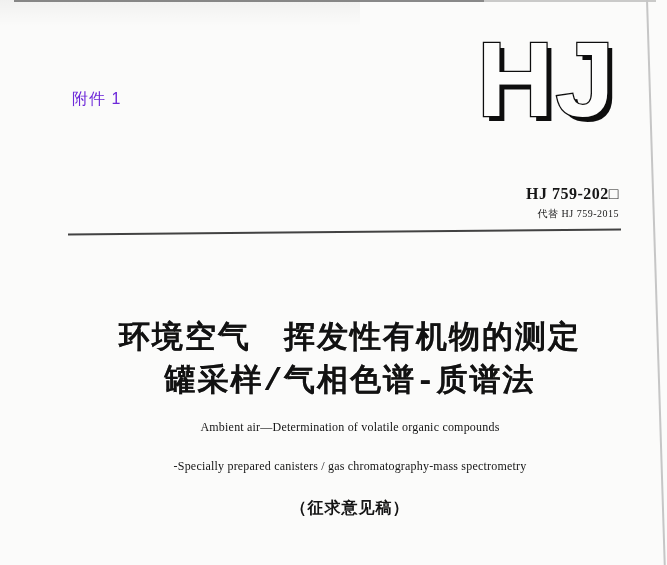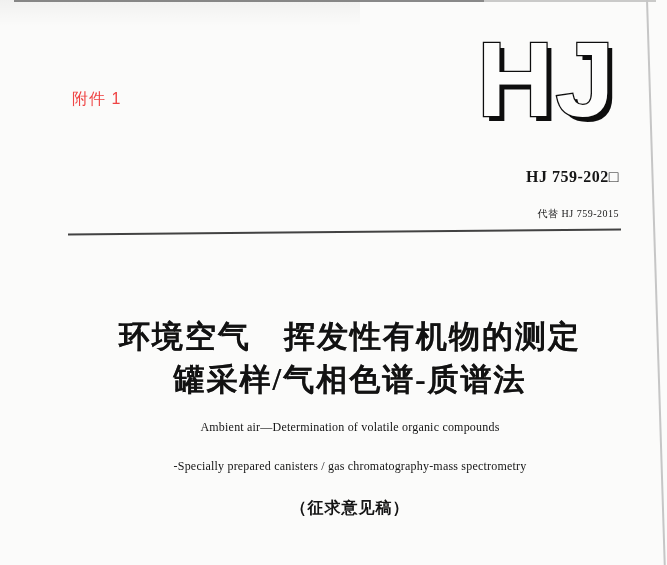--- a/index.html
+++ b/index.html
@@ -26,54 +26,54 @@
     background: linear-gradient(180deg, rgba(0,0,0,0.045), rgba(0,0,0,0));
   }
   .page-edge-line {
     position: absolute; left: 646px; top: 0; width: 1.5px; height: 575px;
     background: #c6c6c6; transform-origin: top left; transform: rotate(-1.8deg);
   }
   
   .attachment-label {
     position: absolute; left: 72px; top: 89px;
     font-family: "Liberation Sans", "DejaVu Sans", sans-serif;
-    font-size: 16px; letter-spacing: 1px; color: #ef4444;
+    font-size: 16px; letter-spacing: 1px; color: #6d28d9;
   }
   .logo-box { position: absolute; left: 472px; top: 28px; width: 150px; height: 100px; overflow: visible; }
   .logo-box svg { overflow: visible; }
   .logo-text-back, .logo-text-front {
     font-family: "Liberation Sans", "DejaVu Sans", sans-serif;
     font-size: 106px; font-weight: 700; letter-spacing: 2px;
   }
   .logo-text-back  { fill: #0e0e0e; }
   .logo-text-front { fill: #fdfdfc; stroke: #0e0e0e; stroke-width: 2.6px; paint-order: stroke fill; }
   .header-title {
     position: absolute; left: 78px; top: 145px;
     font-size: 30px; font-weight: 700; letter-spacing: 6px;
     color: #141414; white-space: nowrap;
     text-shadow: 0 0 .5px rgba(0,0,0,.55);
   }
   .std-number {
-    position: absolute; right: 48px; top: 168px;
+    position: absolute; right: 48px; top: 185px;
     font-size: 16px; font-weight: 700; letter-spacing: .5px;
     font-family: "Liberation Serif", "DejaVu Serif", "DejaVu Sans", serif;
     color: #161616; white-space: nowrap;
   }
   .supersedes {
     position: absolute; right: 48px; top: 207px;
     font-size: 10px; letter-spacing: .5px; color: #1a1a1a; white-space: nowrap;
   }
   .header-rule {
     position: absolute; left: 68px; top: 231px; width: 553px; height: 2.4px;
     background: #424242; transform: rotate(-0.5deg);
   }
   .center-zone { position: absolute; left: 33px; top: 0; width: 634px; height: 565px; }
   .center-zone > div { position: absolute; left: 0; width: 100%; text-align: center; white-space: nowrap; }
   .title-cn {
-    font-family: Liberation Serif, serif;
+    font-family: Liberation Mono, monospace;
     font-size: 31px; font-weight: 700; letter-spacing: 2px; color: #121212;
     text-shadow: 0 0 .5px rgba(0,0,0,.6);
   }
   .title-cn-line1 { top: 316px; }
   .title-cn-line2 { top: 359px; }
   .title-en { font-size: 12px; letter-spacing: .2px; color: #151515; }
   .title-en-line1 { top: 420px; }
   .title-en-line2 { top: 459px; }
   .draft-label {
     top: 498px;

